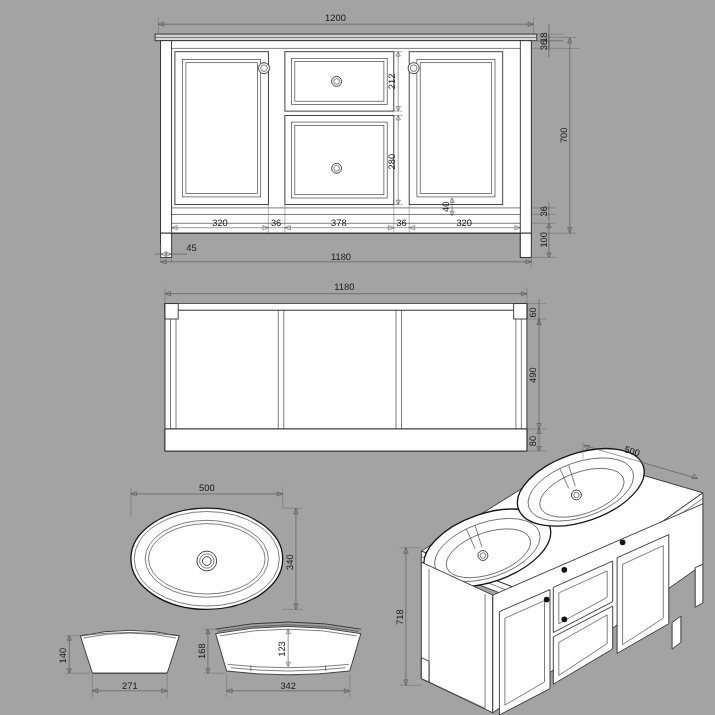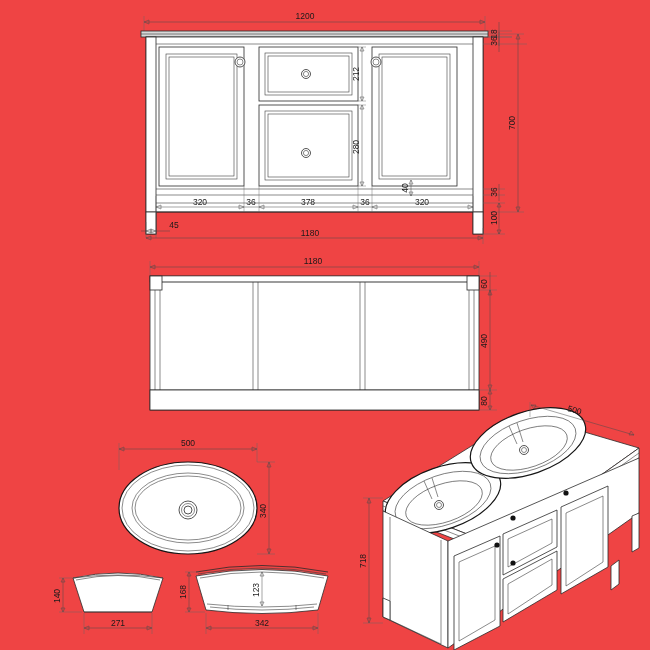--- a/index.html
+++ b/index.html
@@ -8,21 +8,21 @@
     padding: 0;
     background: #ffffff;
   }
   body {
     font-family: "Liberation Sans", sans-serif;
   }
   #sheet {
     position: relative;
     width: 650px;
     height: 650px;
-    background: #ef4444;
+    background: #a3a3a3;
     overflow: hidden;
   }
   #sheet svg {
     position: absolute;
     top: 0;
     left: 0;
     display: block;
   }
   text {
     font-family: "Liberation Sans", sans-serif;

